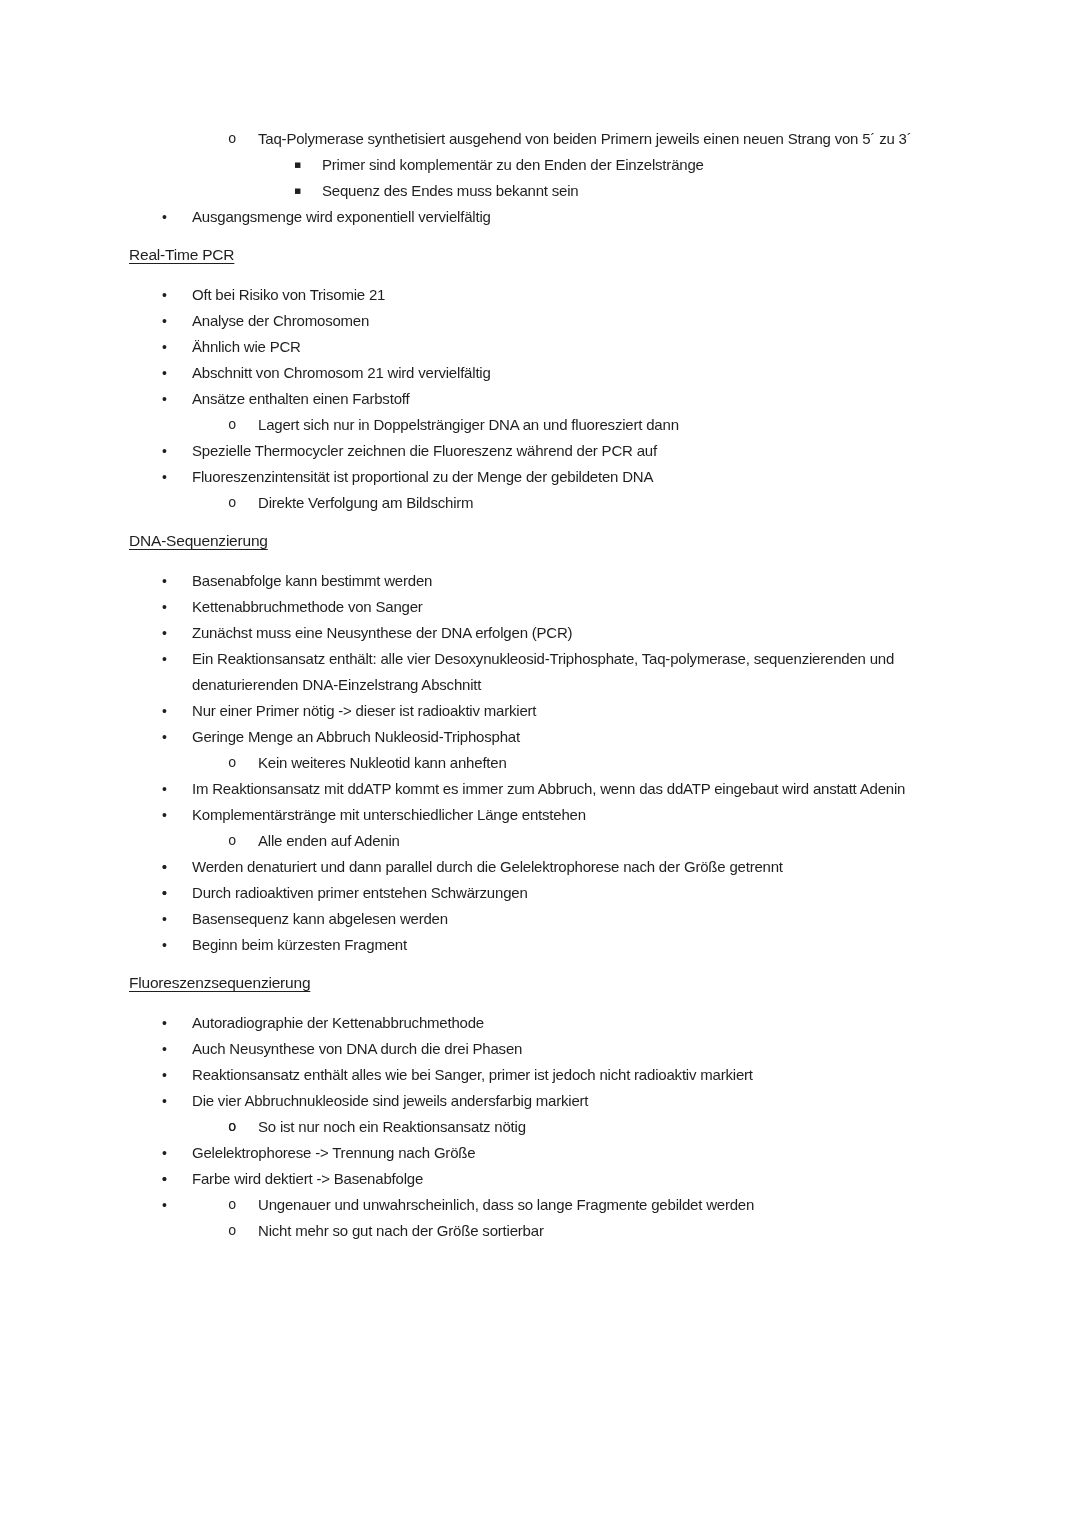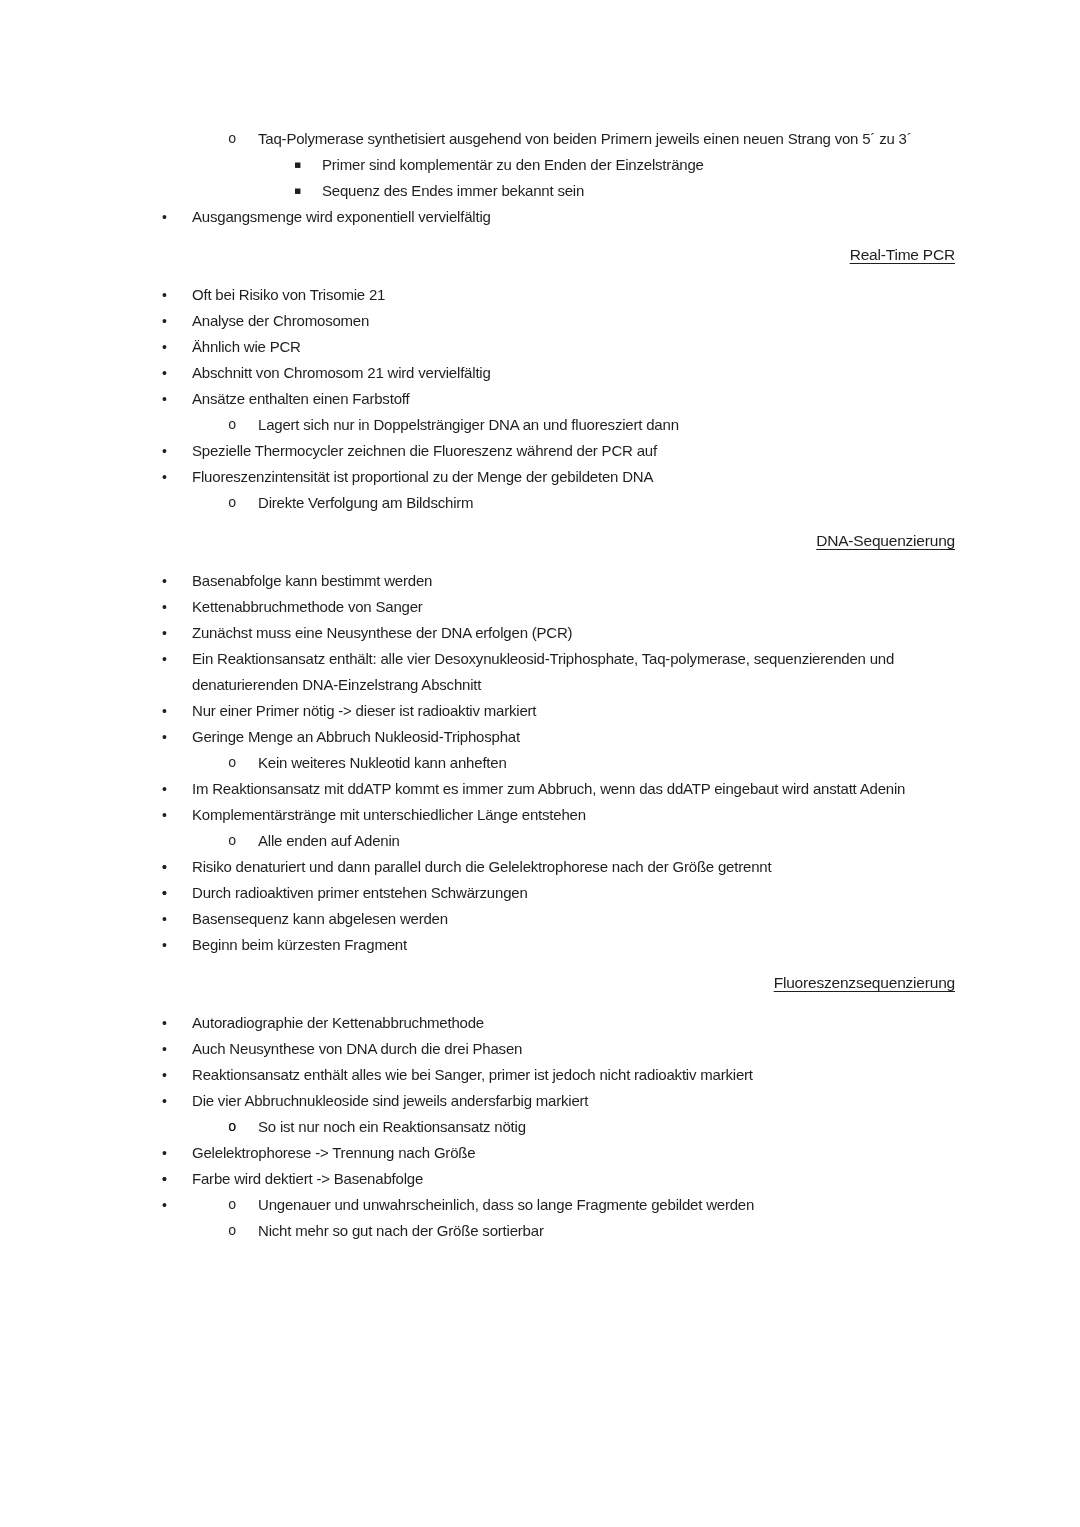--- a/index.html
+++ b/index.html
@@ -29,21 +29,20 @@
     letter-spacing: -0.2px;
   }
   .section { margin: 0; }
   .section + .section { margin-top: 0; }
   .heading {
     text-decoration: underline;
     text-underline-offset: 3px;
     margin-top: 12px;
     margin-bottom: 14px;
     font-size: 15.5px;
-    text-align: right;
   }
   .list { }
   .item {
     position: relative;
   }
   .item .text { display: inline; }
   .bullet {
     position: absolute;
     top: 0;
     line-height: 26px;
@@ -57,21 +56,21 @@
 </style>
 </head>
 <body>
 
 <div class="page">
   <main class="doc">
       <section class="section">
         <div class="list">
           <div class="item level-2"><span class="bullet">o</span><span class="text">Taq-Polymerase synthetisiert ausgehend von beiden Primern jeweils einen neuen Strang von 5´ zu 3´</span></div>
           <div class="item level-3"><span class="bullet">▪</span><span class="text">Primer sind komplementär zu den Enden der Einzelstränge</span></div>
-          <div class="item level-3"><span class="bullet">▪</span><span class="text">Sequenz des Endes immer bekannt sein</span></div>
+          <div class="item level-3"><span class="bullet">▪</span><span class="text">Sequenz des Endes muss bekannt sein</span></div>
           <div class="item level-1"><span class="bullet">•</span><span class="text">Ausgangsmenge wird exponentiell vervielfältig</span></div>
         </div>
       </section>
       <section class="section">
         <div class="heading">Real-Time PCR</div>
         <div class="list">
           <div class="item level-1"><span class="bullet">•</span><span class="text">Oft bei Risiko von Trisomie 21</span></div>
           <div class="item level-1"><span class="bullet">•</span><span class="text">Analyse der Chromosomen</span></div>
           <div class="item level-1"><span class="bullet">•</span><span class="text">Ähnlich wie PCR</span></div>
           <div class="item level-1"><span class="bullet">•</span><span class="text">Abschnitt von Chromosom 21 wird vervielfältig</span></div>
@@ -89,21 +88,21 @@
           <div class="item level-1"><span class="bullet">•</span><span class="text">Kettenabbruchmethode von Sanger</span></div>
           <div class="item level-1"><span class="bullet">•</span><span class="text">Zunächst muss eine Neusynthese der DNA erfolgen (PCR)</span></div>
           <div class="item level-1"><span class="bullet">•</span><span class="text">Ein Reaktionsansatz enthält: alle vier Desoxynukleosid-Triphosphate, Taq-polymerase, sequenzierenden und denaturierenden DNA-Einzelstrang Abschnitt</span></div>
           <div class="item level-1"><span class="bullet">•</span><span class="text">Nur einer Primer nötig -&gt; dieser ist radioaktiv markiert</span></div>
           <div class="item level-1"><span class="bullet">•</span><span class="text">Geringe Menge an Abbruch Nukleosid-Triphosphat</span></div>
           <div class="item level-2"><span class="bullet">o</span><span class="text">Kein weiteres Nukleotid kann anheften</span></div>
           <div class="item level-1"><span class="bullet">•</span><span class="text">Im Reaktionsansatz mit ddATP kommt es immer zum Abbruch, wenn das ddATP eingebaut wird anstatt Adenin</span></div>
           <div class="item level-1"><span class="bullet">•</span><span class="text">Komplementärstränge mit unterschiedlicher Länge entstehen</span></div>
           <div class="item level-2"><span class="bullet">o</span><span class="text">Alle enden auf Adenin</span></div>
           <div class="item level-1"><span class="bullet">•</span></div>
-          <div class="item level-1"><span class="bullet">•</span><span class="text">Risiko denaturiert und dann parallel durch die Gelelektrophorese nach der Größe getrennt</span></div>
+          <div class="item level-1"><span class="bullet">•</span><span class="text">Werden denaturiert und dann parallel durch die Gelelektrophorese nach der Größe getrennt</span></div>
           <div class="item level-1"><span class="bullet">•</span></div>
           <div class="item level-1"><span class="bullet">•</span><span class="text">Durch radioaktiven primer entstehen Schwärzungen</span></div>
           <div class="item level-1"><span class="bullet">•</span><span class="text">Basensequenz kann abgelesen werden</span></div>
           <div class="item level-1"><span class="bullet">•</span><span class="text">Beginn beim kürzesten Fragment</span></div>
         </div>
       </section>
       <section class="section">
         <div class="heading">Fluoreszenzsequenzierung</div>
         <div class="list">
           <div class="item level-1"><span class="bullet">•</span><span class="text">Autoradiographie der Kettenabbruchmethode</span></div>

